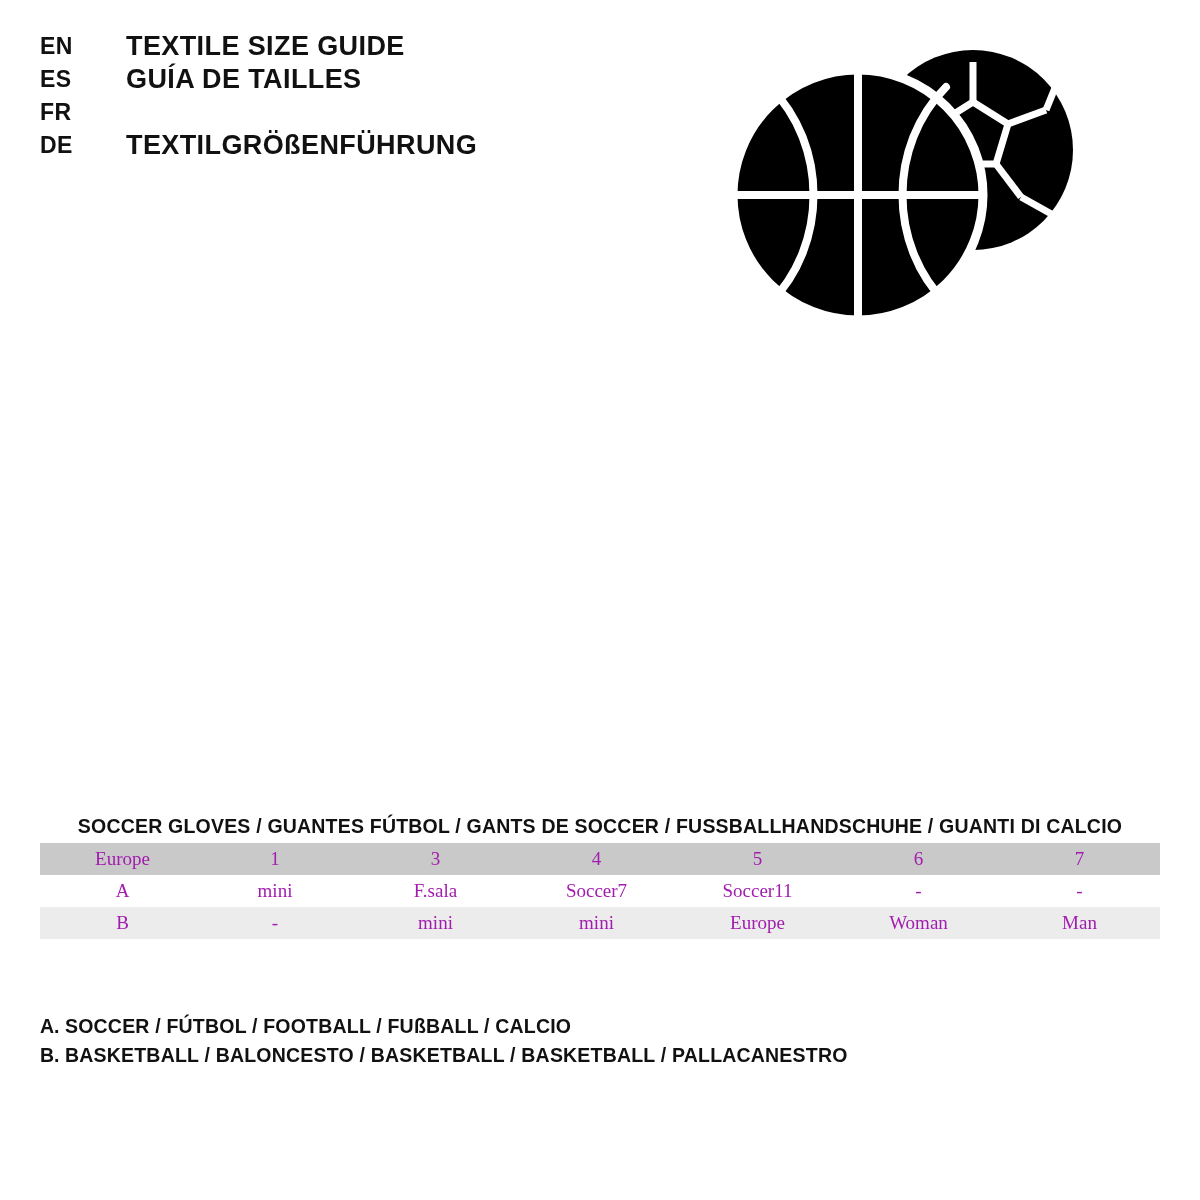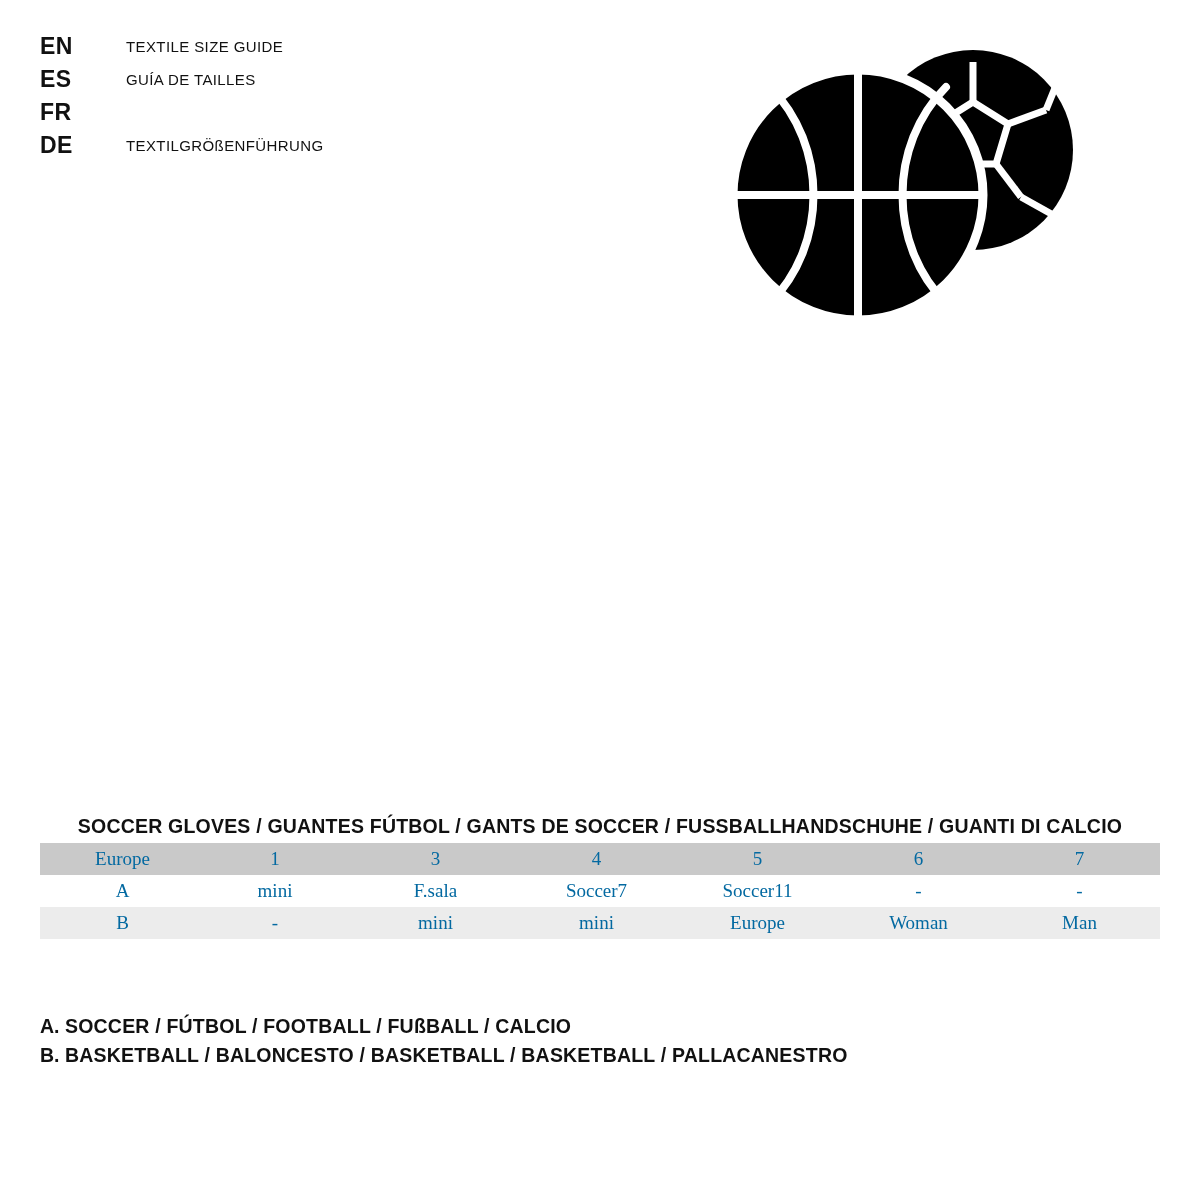--- a/index.html
+++ b/index.html
@@ -31,22 +31,22 @@
   }
   .lang-code {
     width: 78px;
     font-size: 23px;
     font-weight: 700;
     letter-spacing: 0.5px;
     color: #111;
     font-family: "Liberation Sans", sans-serif;
   }
   .lang-text {
-    font-size: 15px;
-    font-weight: 400;
+    font-size: 27px;
+    font-weight: 700;
     letter-spacing: 0.4px;
     color: #111;
     white-space: nowrap;
   }
 
   
   .balls {
     position: absolute;
     left: 718px;
     top: 40px;
@@ -76,21 +76,21 @@
     width: 1120px;
     table-layout: fixed;
     font-family: "Liberation Serif", serif;
   }
   table.size-table td, table.size-table th {
     padding: 0;
     height: 32px;
     font-size: 19px;
     font-weight: 400;
     text-align: center;
-    color: #0369a1;
+    color: #a21caf;
     vertical-align: middle;
   }
   table.size-table th {
     font-weight: 400;
   }
   .row-head { background: #c9c9c9; }
   .row-alt  { background: #ffffff; }
   .row-shade { background: #ececec; }
   .cell-label {
     text-align: left;

